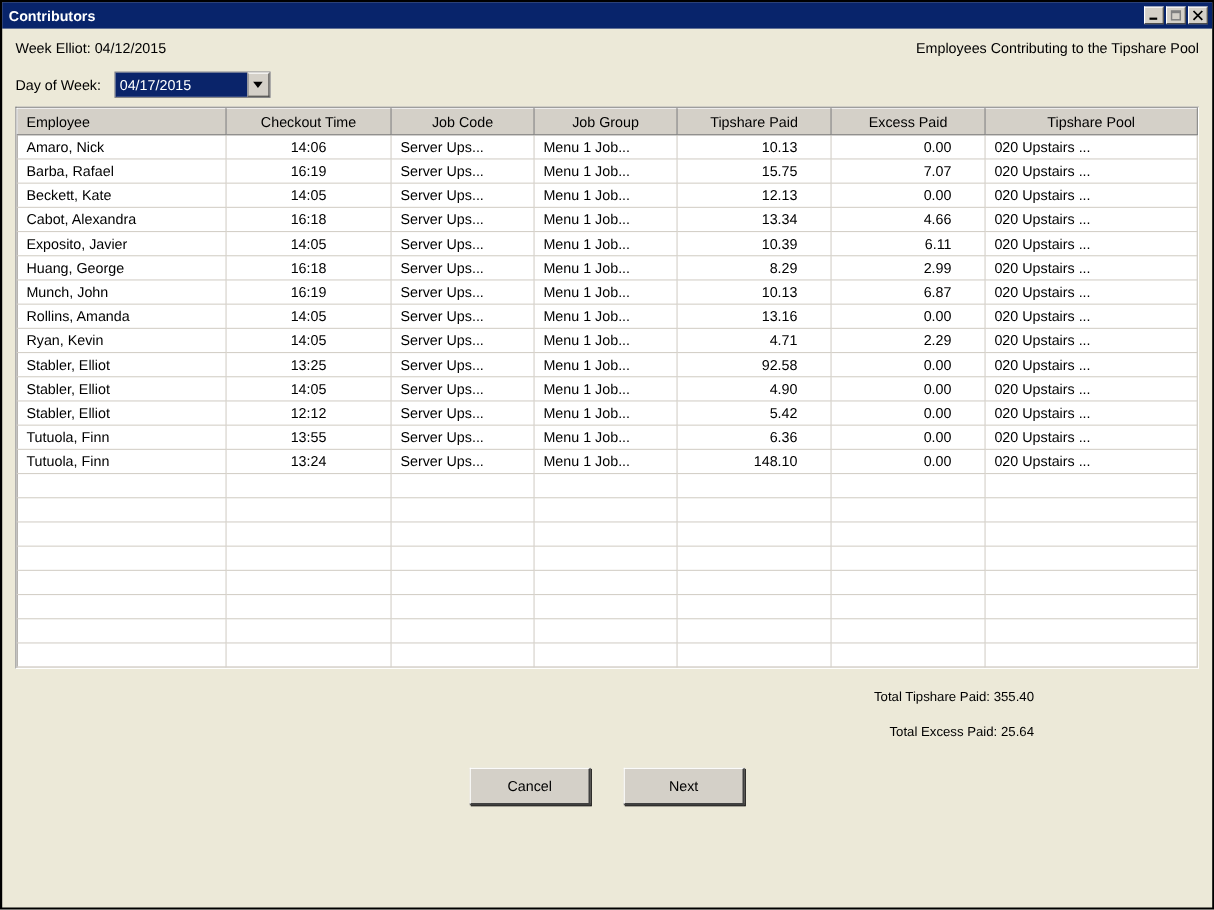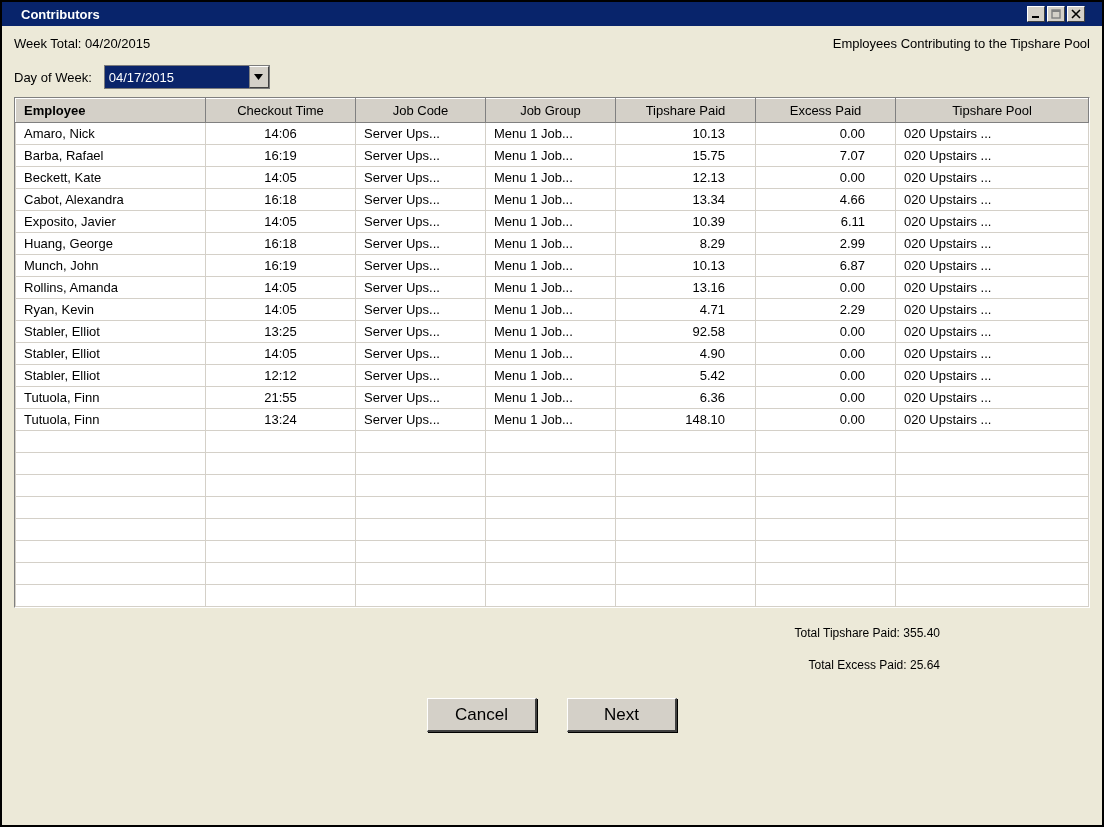--- a/index.html
+++ b/index.html
@@ -16,21 +16,21 @@
     display: flex; flex-direction: column;
     position: relative;
   }
   .titlebar {
     height: 24px;
     background: #08246b;
     color: #fff;
     display: flex; align-items: center;
     font-weight: bold;
     font-size: 13px;
-    padding: 0 17px;
+    padding: 0 4px;
     flex-shrink: 0;
   }
   .titlebar .title { flex: 1; padding-left: 2px; }
   .win-buttons { display: flex; gap: 2px; }
   .win-btn {
     width: 18px; height: 16px;
     border: 1px solid #000;
     background: #d4d0c8;
     display: flex; align-items: center; justify-content: center;
     font-size: 12px;
@@ -62,21 +62,21 @@
   .dayrow label { margin-right: 12px; }
   .combo {
     display: inline-flex; align-items: stretch;
     border: 1px solid #7b7b7b;
     height: 24px;
     background: #fff;
     box-shadow: inset 1px 1px 0 #808080;
   }
   .combo input {
     border: none;
-    width: 144px;
+    width: 120px;
     padding: 0 4px;
     font-family: inherit; font-size: 13px;
     background: #0a246a; color: #fff;
     outline: none;
   }
   .combo .dropdown-btn {
     width: 20px;
     border-left: 1px solid #808080;
     background: #d4d0c8;
     display: flex; align-items: center; justify-content: center;
@@ -148,21 +148,21 @@
   .btn {
     width: 110px; height: 34px;
     border: 1px solid #000;
     background: #d4d0c8;
     border-top: 1px solid #fff;
     border-left: 1px solid #fff;
     border-right: 2px solid #404040;
     border-bottom: 2px solid #404040;
     box-shadow: 1px 1px 0 #000;
     font-family: inherit;
-    font-size: 17px;
+    font-size: 13px;
     cursor: pointer;
   }
 </style>
 </head>
 <body>
 
 <div class="window">
 
   <div class="titlebar">
     <span class="title">Contributors</span>
@@ -183,22 +183,22 @@
             <path d="M1 1 L9 9 M9 1 L1 9" stroke="#000" stroke-width="1.6"></path>
           </svg>
       </div>
     </div>
   </div>
 
   <div class="client">
 
     <div class="topline">
       <span class="weekending">
-        <span>Week Total:</span>
-        <span>04/20/2015</span>
+        <span>Week Elliot:</span>
+        <span>04/12/2015</span>
       </span>
       <span class="pagetitle">Employees Contributing to the Tipshare Pool</span>
     </div>
 
     <div class="dayrow">
       <label>Day of Week:</label>
       <div class="combo">
         <input type="text" value="04/17/2015" style="">
         <div class="dropdown-btn">
           <svg width="9" height="6" viewBox="0 0 9 6">
@@ -214,21 +214,21 @@
           <col class="col-emp">
             <col class="col-time">
             <col class="col-jc">
             <col class="col-jg">
             <col class="col-tp">
             <col class="col-ep">
             <col class="col-pool">
         </colgroup>
         <thead>
           <tr>
-            <th style="text-align:left; padding-left:8px;font-weight:bold;">Employee</th>
+            <th style="text-align:left; padding-left:8px;">Employee</th>
             <th>Checkout Time</th>
             <th>Job Code</th>
             <th>Job Group</th>
             <th>Tipshare Paid</th>
             <th>Excess Paid</th>
             <th>Tipshare Pool</th>
           </tr>
         </thead>
         <tbody id="grid-body">
             <tr>
@@ -334,21 +334,21 @@
               <td class="ell">Stabler, Elliot</td>
               <td class="ctr">12:12</td>
               <td class="ell">Server Ups...</td>
               <td class="ell">Menu 1 Job...</td>
               <td class="num">5.42</td>
               <td class="num">0.00</td>
               <td class="ell">020 Upstairs ...</td>
             </tr>
             <tr>
               <td class="ell">Tutuola, Finn</td>
-              <td class="ctr">21:55</td>
+              <td class="ctr">13:55</td>
               <td class="ell">Server Ups...</td>
               <td class="ell">Menu 1 Job...</td>
               <td class="num">6.36</td>
               <td class="num">0.00</td>
               <td class="ell">020 Upstairs ...</td>
             </tr>
             <tr>
               <td class="ell">Tutuola, Finn</td>
               <td class="ctr">13:24</td>
               <td class="ell">Server Ups...</td>

